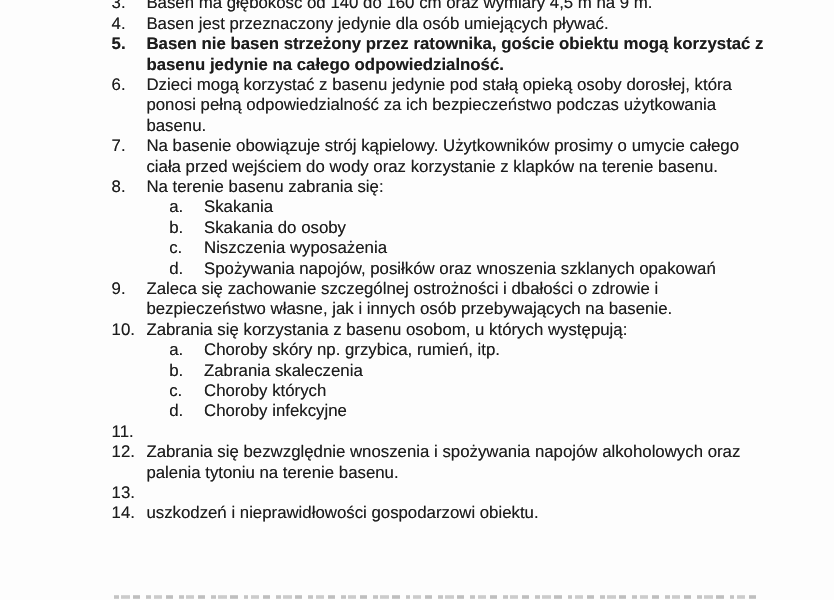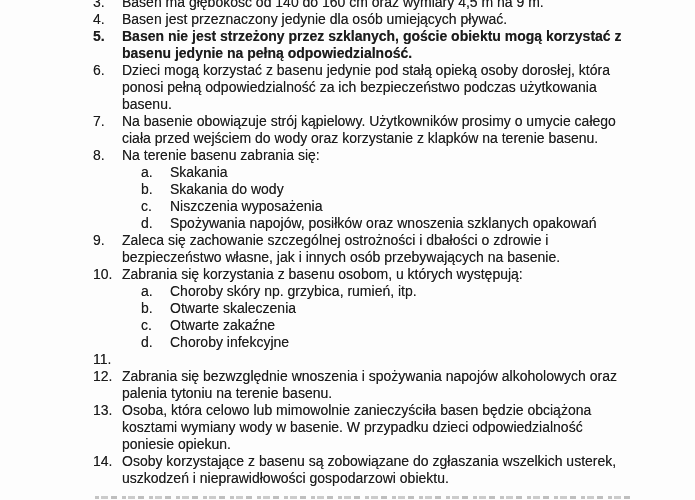--- a/index.html
+++ b/index.html
@@ -75,22 +75,22 @@
       </div>
       <div class="li lvl1">
         <span class="marker">4.</span>
         <div class="text">
           <div class="ln">Basen jest przeznaczony jedynie dla osób umiejących pływać.</div>
         </div>
       </div>
       <div class="li lvl1 bold">
         <span class="marker">5.</span>
         <div class="text">
-          <div class="ln">Basen nie jest strzeżony przez szklanych, goście obiektu mogą korzystać z</div>
-          <div class="ln">basenu jedynie na pełną odpowiedzialność.</div>
+          <div class="ln">Basen nie basen strzeżony przez ratownika, goście obiektu mogą korzystać z</div>
+          <div class="ln">basenu jedynie na całego odpowiedzialność.</div>
         </div>
       </div>
       <div class="li lvl1">
         <span class="marker">6.</span>
         <div class="text">
           <div class="ln">Dzieci mogą korzystać z basenu jedynie pod stałą opieką osoby dorosłej, która</div>
           <div class="ln">ponosi pełną odpowiedzialność za ich bezpieczeństwo podczas użytkowania</div>
           <div class="ln">basenu.</div>
         </div>
       </div>
@@ -109,21 +109,21 @@
       </div>
       <div class="li lvl2">
         <span class="marker">a.</span>
         <div class="text">
           <div class="ln">Skakania</div>
         </div>
       </div>
       <div class="li lvl2">
         <span class="marker">b.</span>
         <div class="text">
-          <div class="ln">Skakania do wody</div>
+          <div class="ln">Skakania do osoby</div>
         </div>
       </div>
       <div class="li lvl2">
         <span class="marker">c.</span>
         <div class="text">
           <div class="ln">Niszczenia wyposażenia</div>
         </div>
       </div>
       <div class="li lvl2">
         <span class="marker">d.</span>
@@ -146,27 +146,27 @@
       </div>
       <div class="li lvl2">
         <span class="marker">a.</span>
         <div class="text">
           <div class="ln">Choroby skóry np. grzybica, rumień, itp.</div>
         </div>
       </div>
       <div class="li lvl2">
         <span class="marker">b.</span>
         <div class="text">
-          <div class="ln">Otwarte skaleczenia</div>
+          <div class="ln">Zabrania skaleczenia</div>
         </div>
       </div>
       <div class="li lvl2">
         <span class="marker">c.</span>
         <div class="text">
-          <div class="ln">Otwarte zakaźne</div>
+          <div class="ln">Choroby których</div>
         </div>
       </div>
       <div class="li lvl2">
         <span class="marker">d.</span>
         <div class="text">
           <div class="ln">Choroby infekcyjne</div>
         </div>
       </div>
       <div class="li lvl1">
         <span class="marker">11.</span>
@@ -175,29 +175,23 @@
       </div>
       <div class="li lvl1">
         <span class="marker">12.</span>
         <div class="text">
           <div class="ln">Zabrania się bezwzględnie wnoszenia i spożywania napojów alkoholowych oraz</div>
           <div class="ln">palenia tytoniu na terenie basenu.</div>
         </div>
       </div>
       <div class="li lvl1">
         <span class="marker">13.</span>
-        <div class="text">
-          <div class="ln">Osoba, która celowo lub mimowolnie zanieczyściła basen będzie obciążona</div>
-          <div class="ln">kosztami wymiany wody w basenie. W przypadku dzieci odpowiedzialność</div>
-          <div class="ln">poniesie opiekun.</div>
-        </div>
       </div>
       <div class="li lvl1">
         <span class="marker">14.</span>
         <div class="text">
-          <div class="ln">Osoby korzystające z basenu są zobowiązane do zgłaszania wszelkich usterek,</div>
           <div class="ln">uszkodzeń i nieprawidłowości gospodarzowi obiektu.</div>
         </div>
       </div>
     </div>
 </div>
 
 <div class="cut-line" id="cut-line"></div>
 
 </body></html>

